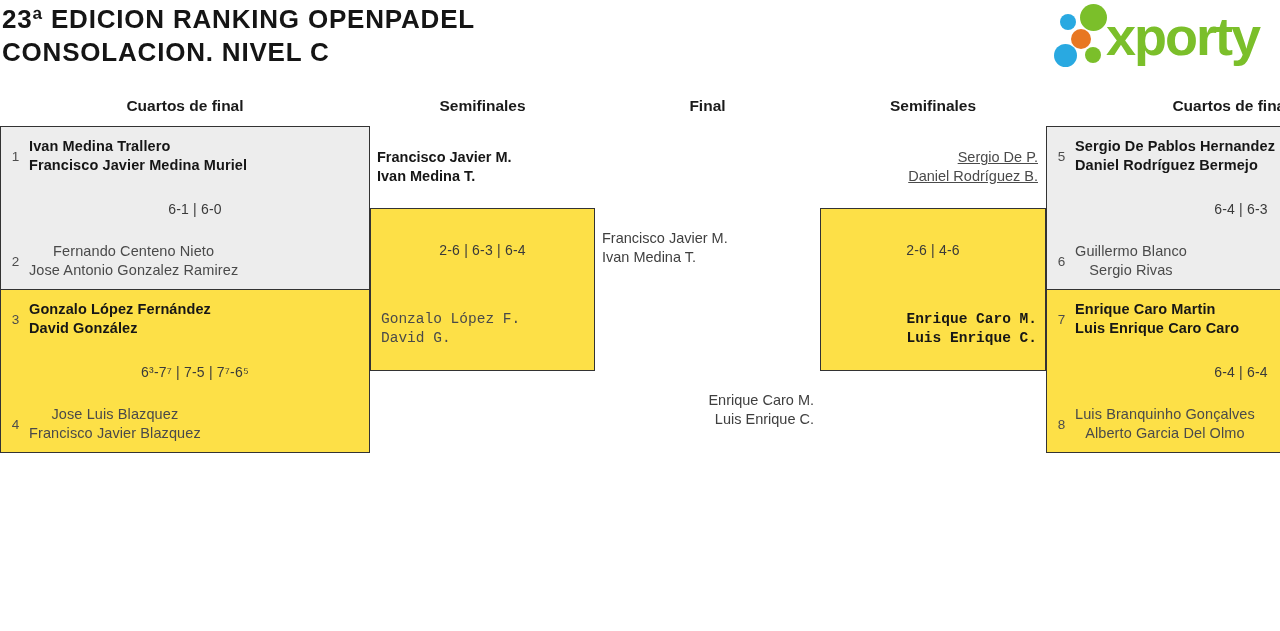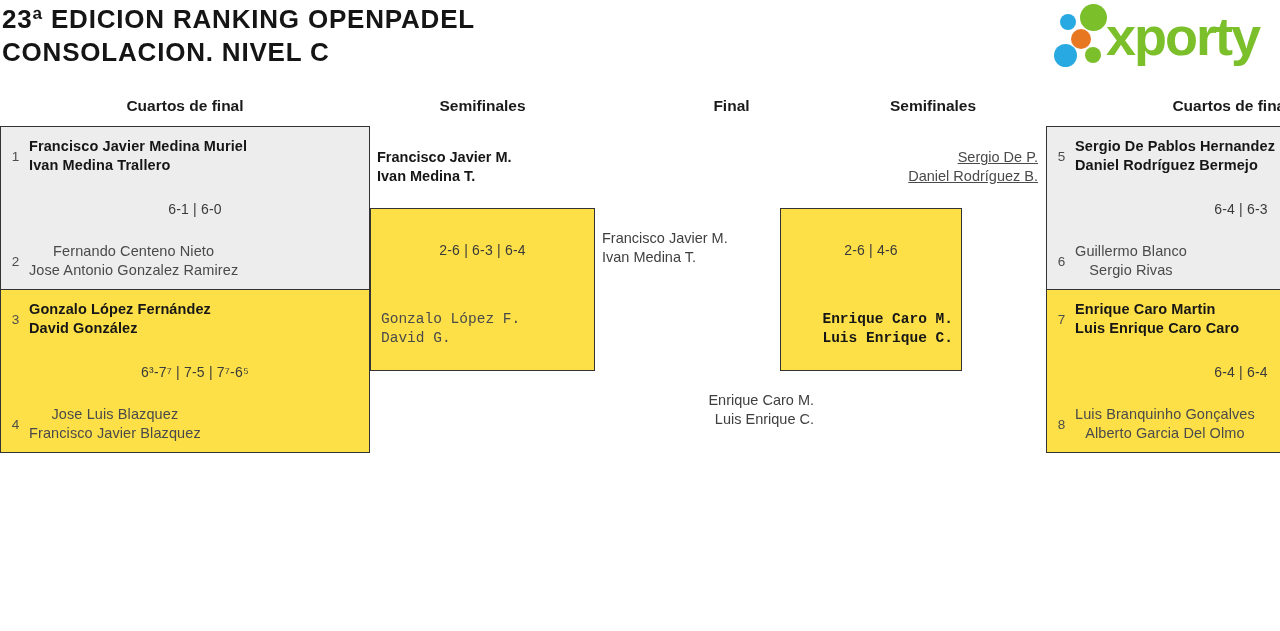--- a/index.html
+++ b/index.html
@@ -51,39 +51,39 @@
     position: absolute;
     top: 97px;
     text-align: center;
     font-size: 15.5px;
     font-weight: 600;
     color: #1a1a1a;
     white-space: nowrap;
   }
   .col-q-left  { left: 0;      width: 370px; }
   .col-s-left  { left: 370px;  width: 225px; }
-  .col-final   { left: 619px;  width: 225px; }
+  .col-final   { left: 595px;  width: 225px; }
   .col-s-right { left: 820px;  width: 226px; }
   .col-q-right { left: 1046px; width: 370px; }
 
   
   .mbox {
     position: absolute;
     border: 1px solid #333333;
     background: #fde047;
   }
   .mbox.shaded { background: #ededed; }
   .qbox { width: 370px; height: 164px; }
   .q1 { left: 0;      top: 126px; }
   .q2 { left: 0;      top: 289px; }
   .q3 { left: 1046px; top: 126px; }
   .q4 { left: 1046px; top: 289px; }
   .sbox { height: 163px; top: 208px; }
   .s-left  { left: 370px; width: 225px; }
-  .s-right { left: 780px; width: 182px; }
+  .s-right { left: 820px; width: 226px; }
 
   .team-row {
     position: absolute;
     left: 7px; right: 4px;
     display: flex;
     align-items: center;
   }
   .team-row.pos-top { top: 10px; }
   .team-row.pos-bottom { bottom: 9px; }
   .seed {
@@ -158,22 +158,22 @@
   <div class="col-header col-q-left">Cuartos de final</div>
   <div class="col-header col-s-left">Semifinales</div>
   <div class="col-header col-final">Final</div>
   <div class="col-header col-s-right">Semifinales</div>
   <div class="col-header col-q-right">Cuartos de final</div>
 
   <div class="mbox qbox shaded q1">
     <div class="team-row pos-top">
       <span class="seed">1</span>
       <span class="names winner">
+        <div>Ivan Medina Trallero</div>
         <div>Francisco Javier Medina Muriel</div>
-        <div>Ivan Medina Trallero</div>
       </span>
     </div>
     <div class="score">6-1 | 6-0</div>
     <div class="team-row pos-bottom">
       <span class="seed">2</span>
       <span class="names loser">
         <div>Fernando Centeno Nieto</div>
         <div>Jose Antonio Gonzalez Ramirez</div>
       </span>
     </div>

